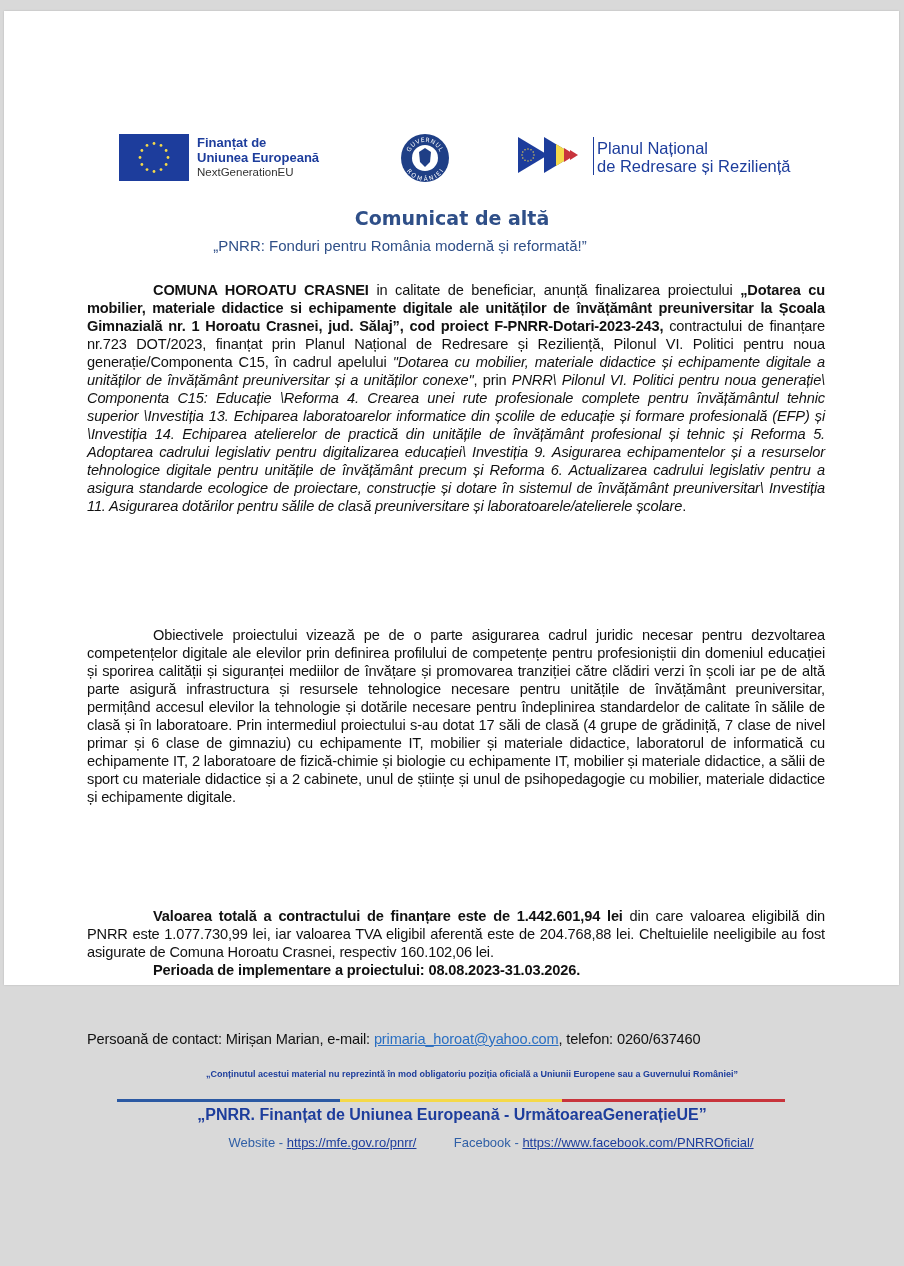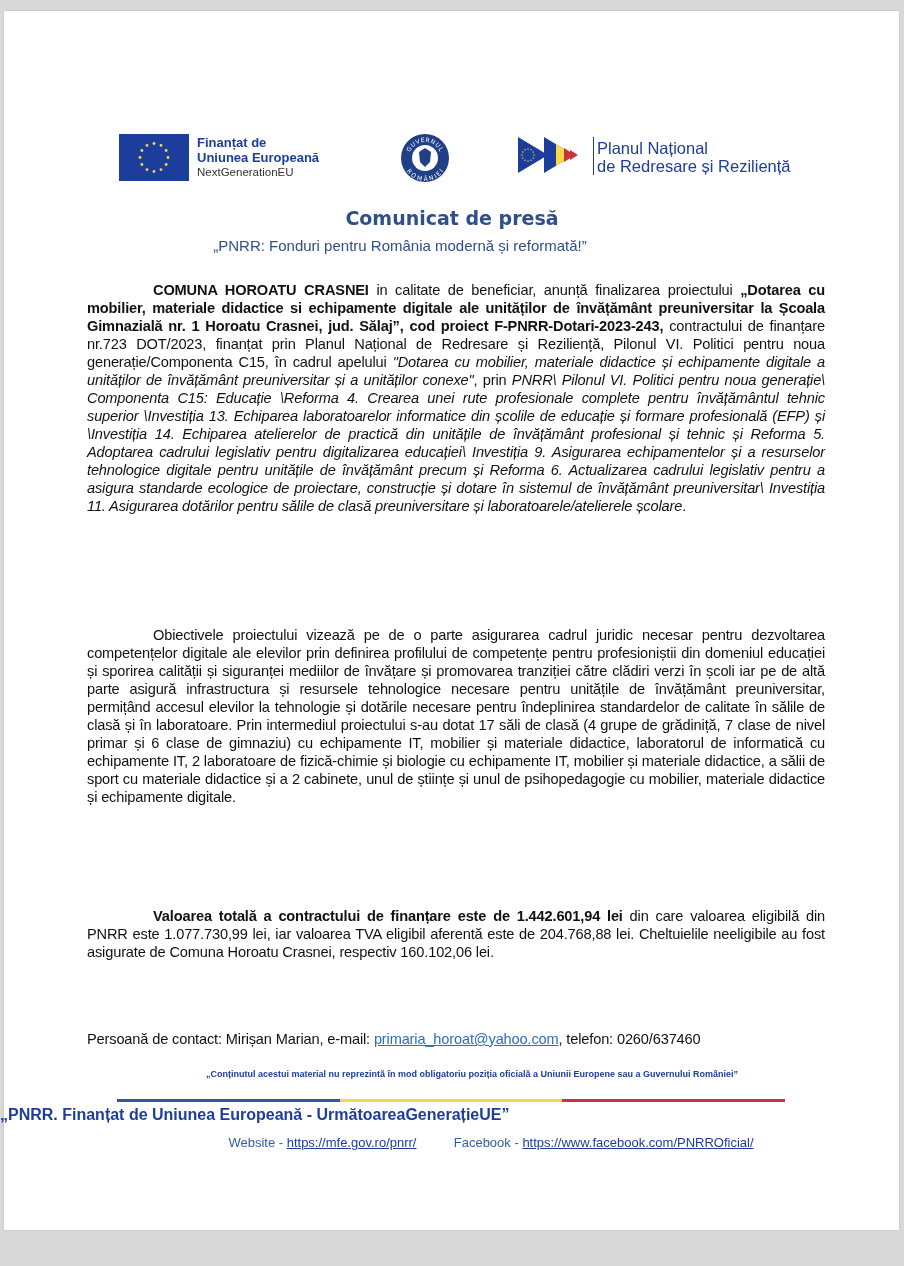--- a/index.html
+++ b/index.html
@@ -3,21 +3,21 @@
 <meta charset="utf-8">
 <style>
   html, body { margin: 0; padding: 0; }
   body {
     width: 904px; height: 1266px; overflow: hidden;
     background: #d9d9d9;
     font-family: "Liberation Sans", sans-serif;
     position: relative;
   }
   .page {
-    position: absolute; left: 4px; top: 11px; width: 895px; height: 1219px;
+    position: absolute; left: 4px; top: 11px; width: 895px; height: 974px;
     background: #ffffff;
     box-shadow: 0 0 2px rgba(0,0,0,0.15);
   }
   
   .logo-eu { position: absolute; left: 115px; top: 123px; display: flex; align-items: center; }
   .eu-flag { width: 70px; height: 47px; background: #1d3d9c; position: relative; }
   .eu-flag svg { position: absolute; left: 0; top: 0; }
   .eu-text { margin-left: 8px; line-height: 15px; }
   .eu-text .l1, .eu-text .l2 { color: #1d3d9c; font-weight: bold; font-size: 13px; }
   .eu-text .l3 { color: #333; font-size: 11.5px; }
@@ -46,21 +46,21 @@
   i { font-style: italic; }
 
   .contact { position: absolute; left: 87px; top: 1031px; font-size: 14.6px; color: #111; letter-spacing: -0.15px; }
   .contact a { color: #2a6fc2; text-decoration: underline; }
   .disclaimer { position: absolute; left: 0; width: 904px; top: 1069px; text-align: center;
     font-size: 9px; color: #1d3d9c; font-weight: bold; padding-left: 20px; }
 
   .tricolor { position: absolute; left: 117px; top: 1099px; width: 668px; height: 3px; display: flex; }
   .tricolor div { flex: 1; }
 
-  .footer-slogan { position: absolute; left: 0; width: 904px; top: 1106px; text-align: left;
+  .footer-slogan { position: absolute; left: 0; width: 904px; top: 1106px; text-align: center;
     font-size: 16px; font-weight: bold; color: #1d3d9c; }
   .footer-links { position: absolute; left: 0; width: 904px; top: 1135px; text-align: center;
     font-size: 13px; color: #2f5fa6; margin-left: 39px; }
   .footer-links a { color: #1d3d9c; text-decoration: underline; }
   .footer-links .gap { display: inline-block; width: 30px; }
 </style>
 </head>
 <body>
 
 <div class="page">
@@ -134,34 +134,34 @@
       </svg>
     </div>
     <div class="pnrr-sep"></div>
     <div class="pnrr-text">
       <div>Planul Național</div>
       <div>de Redresare și Reziliență</div>
     </div>
   </div>
 </div>
 
-<div class="title">Comunicat de presă</div>
+<div class="title">Comunicat de altă</div>
 <div class="subtitle">„PNRR: Fonduri pentru România modernă și reformată!”</div>
 
 <div class="body-text p1">
   <span class="indent"></span><b>COMUNA HOROATU CRASNEI</b><span>  in calitate de beneficiar, anunță finalizarea proiectului </span><b>„Dotarea cu mobilier, materiale didactice si echipamente digitale ale unităților de învățământ preuniversitar  la Școala Gimnazială nr. 1 Horoatu Crasnei, jud. Sălaj”, cod proiect F-PNRR-Dotari-2023-243,</b><span> contractului de finanțare nr.723 DOT/2023, finanțat prin Planul Național de Redresare și Reziliență, Pilonul VI. Politici pentru noua generație/Componenta C15, în cadrul apelului </span><i>"Dotarea cu mobilier, materiale didactice și echipamente digitale a unităților de învățământ preuniversitar și a unităților conexe"</i><span>, prin </span><i>PNRR\ Pilonul VI. Politici pentru noua generație\ Componenta C15: Educație \Reforma 4. Crearea unei rute profesionale complete pentru învățământul tehnic superior \Investiția 13. Echiparea laboratoarelor informatice din școlile de educație și formare profesională (EFP) și \Investiția 14. Echiparea atelierelor de practică din unitățile de învățământ profesional și tehnic și Reforma 5. Adoptarea cadrului legislativ pentru digitalizarea educației\ Investiția 9. Asigurarea echipamentelor și a resurselor tehnologice digitale pentru unitățile de învățământ precum și Reforma 6. Actualizarea cadrului legislativ pentru a asigura standarde ecologice de proiectare, construcție și dotare în sistemul de învățământ preuniversitar\ Investiția 11. Asigurarea dotărilor pentru sălile de clasă preuniversitare și laboratoarele/atelierele școlare</i><span>.</span>
 </div>
 
 <div class="body-text p2">
   <span class="indent"></span><span>Obiectivele proiectului vizează pe de o parte asigurarea cadrul juridic necesar pentru dezvoltarea competențelor digitale ale elevilor prin definirea profilului de competențe pentru profesioniștii din domeniul educației și sporirea calității și siguranței mediilor de învățare și promovarea tranziției către clădiri verzi în școli iar pe de altă parte asigură infrastructura și resursele tehnologice necesare pentru unitățile de învățământ preuniversitar, permițând accesul elevilor la tehnologie și dotările necesare pentru îndeplinirea standardelor de calitate în sălile de clasă și în laboratoare. Prin intermediul proiectului s-au dotat  17 săli de clasă (4 grupe de grădiniță, 7 clase de nivel primar și 6 clase de gimnaziu) cu echipamente IT, mobilier și materiale didactice, laboratorul de informatică cu echipamente IT,  2 laboratoare de fizică-chimie și biologie cu echipamente IT, mobilier și materiale didactice, a sălii de sport cu materiale didactice și a 2 cabinete, unul de științe și unul de psihopedagogie cu mobilier, materiale didactice și echipamente digitale.</span>
 </div>
 
 <div class="body-text p3">
   <span class="indent"></span><b>Valoarea totală a contractului de finanțare este de 1.442.601,94 lei</b><span>  din care valoarea eligibilă din PNRR este 1.077.730,99 lei, iar valoarea TVA eligibil aferentă este de 204.768,88 lei. Cheltuielile neeligibile au fost asigurate de Comuna Horoatu Crasnei, respectiv 160.102,06 lei.</span><br>
-  <span class="indent"></span>
+  <span class="indent"></span><b>Perioada de implementare a proiectului: 08.08.2023-31.03.2026.</b>
 </div>
 
 <div class="contact">
   <span>Persoană de contact: Mirișan Marian, e-mail: </span><a>primaria_horoat@yahoo.com</a><span>, telefon:  0260/637460</span>
 </div>
 
 <div class="disclaimer">„Conținutul acestui material nu reprezintă în mod obligatoriu poziția oficială a Uniunii Europene sau a Guvernului României”</div>
 
 <div class="tricolor">
   <div style="background:#2b59a3"></div>

